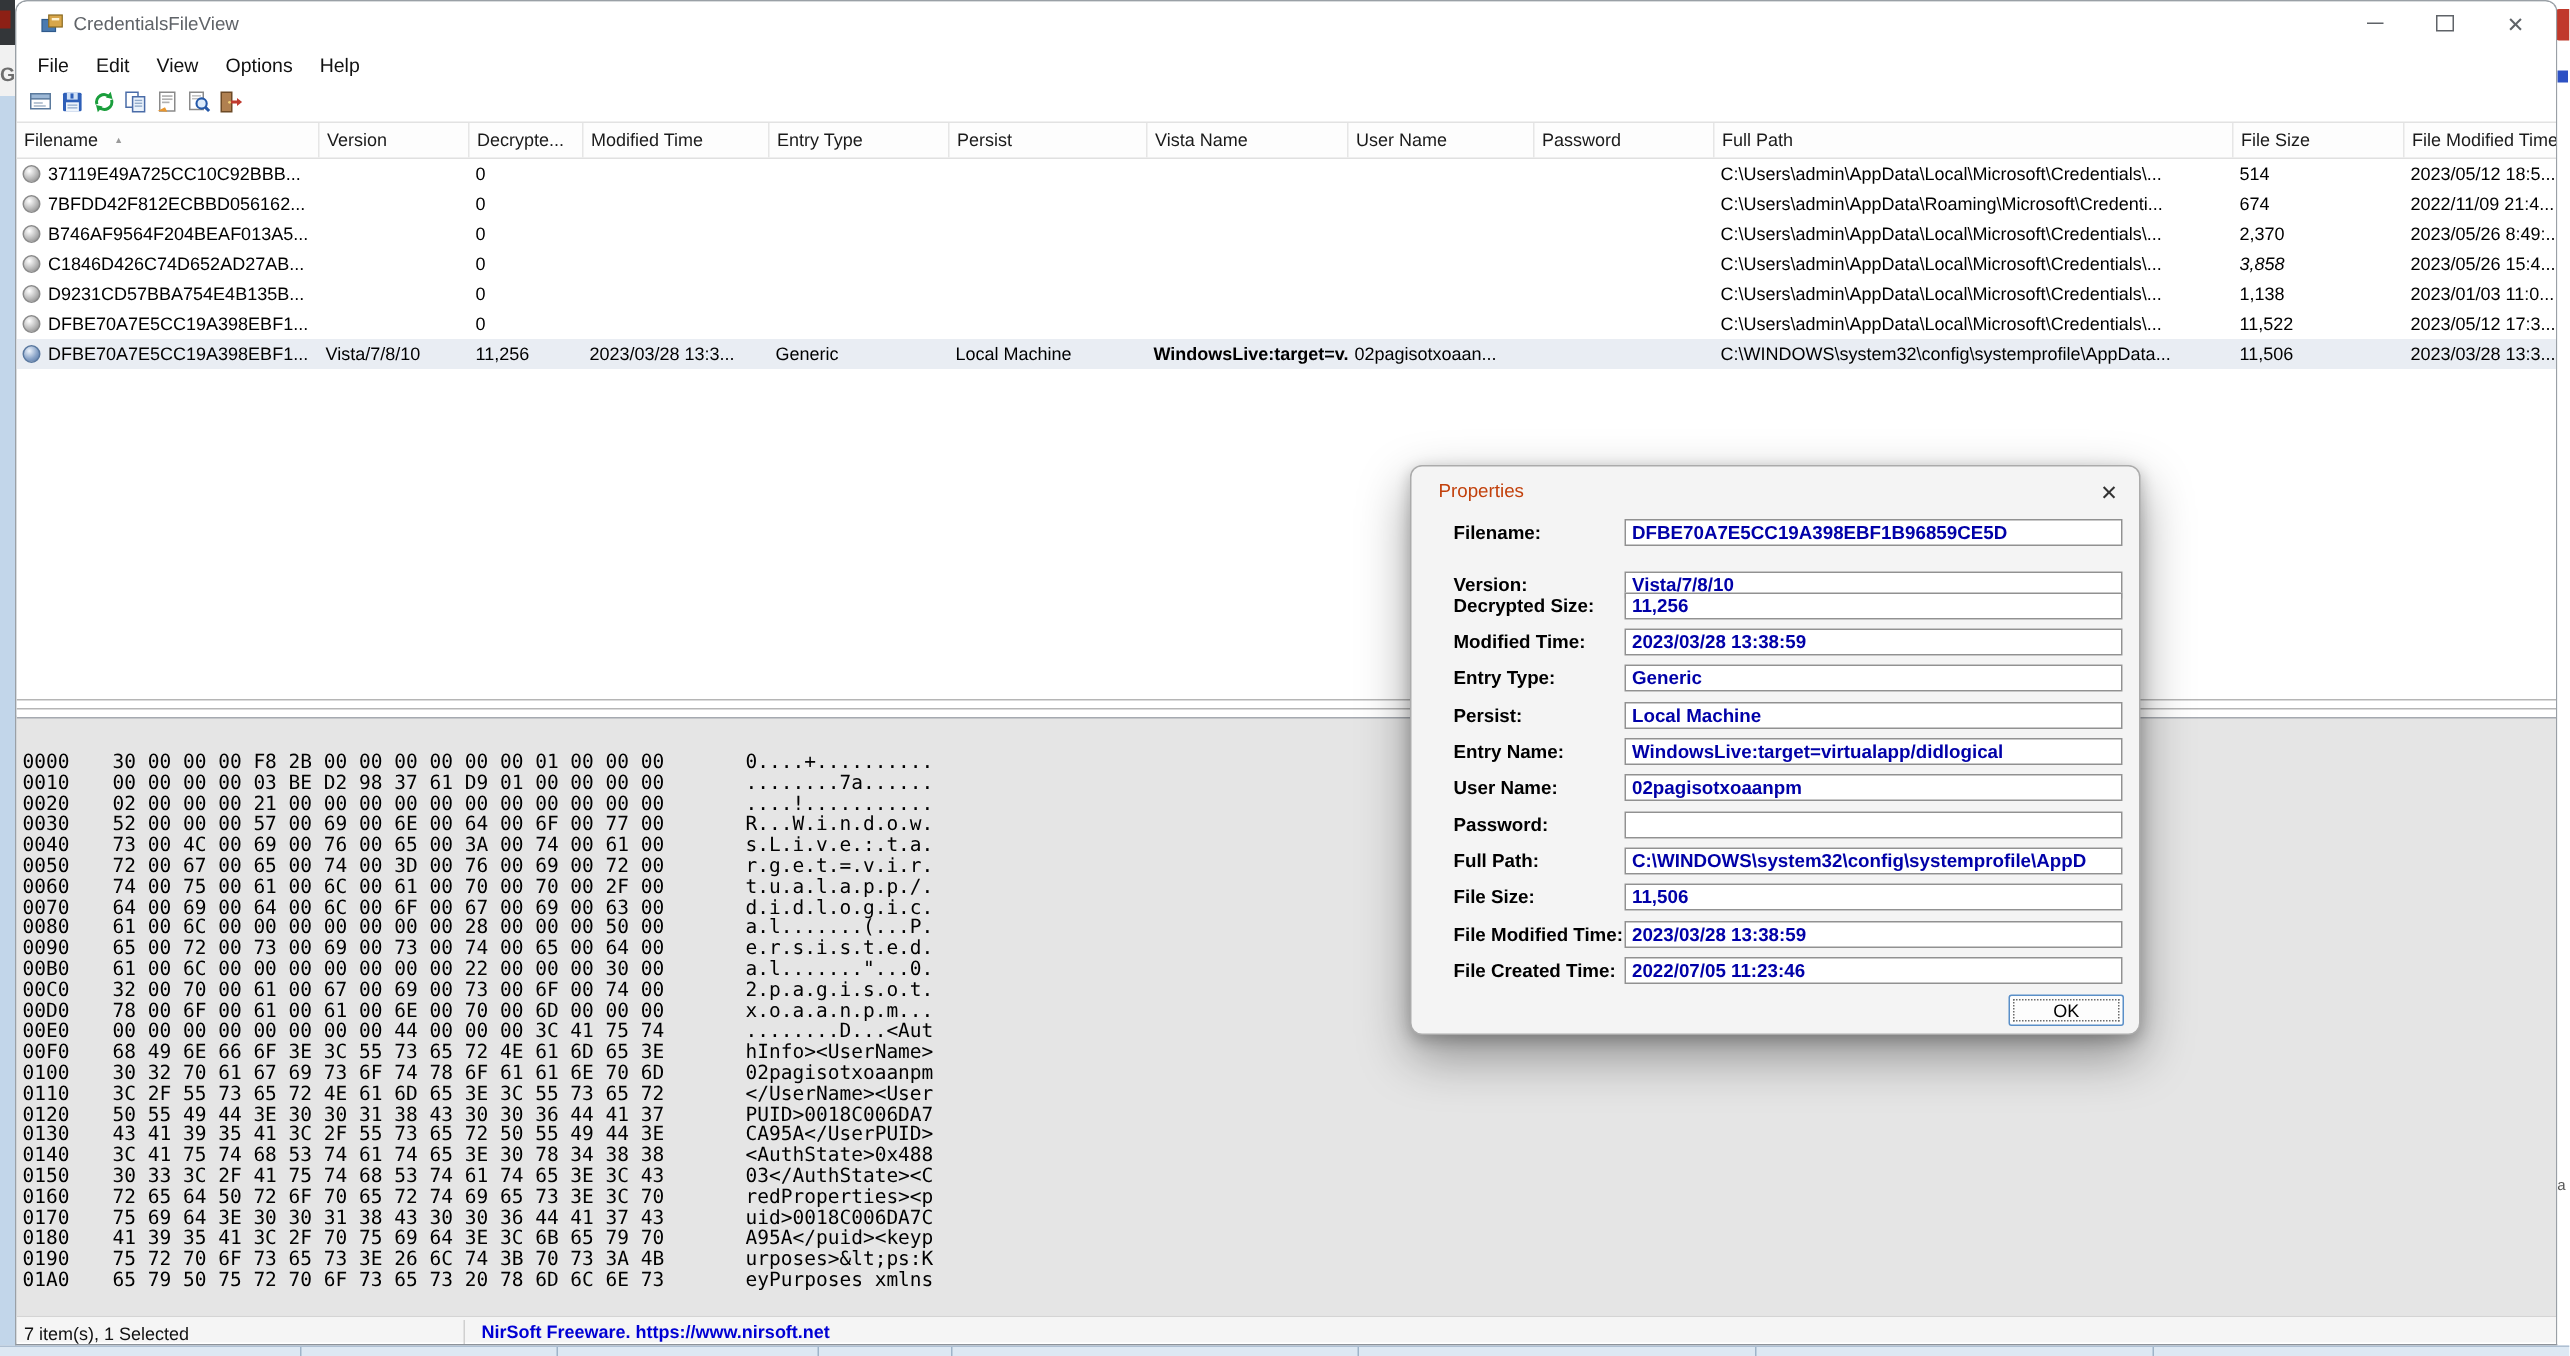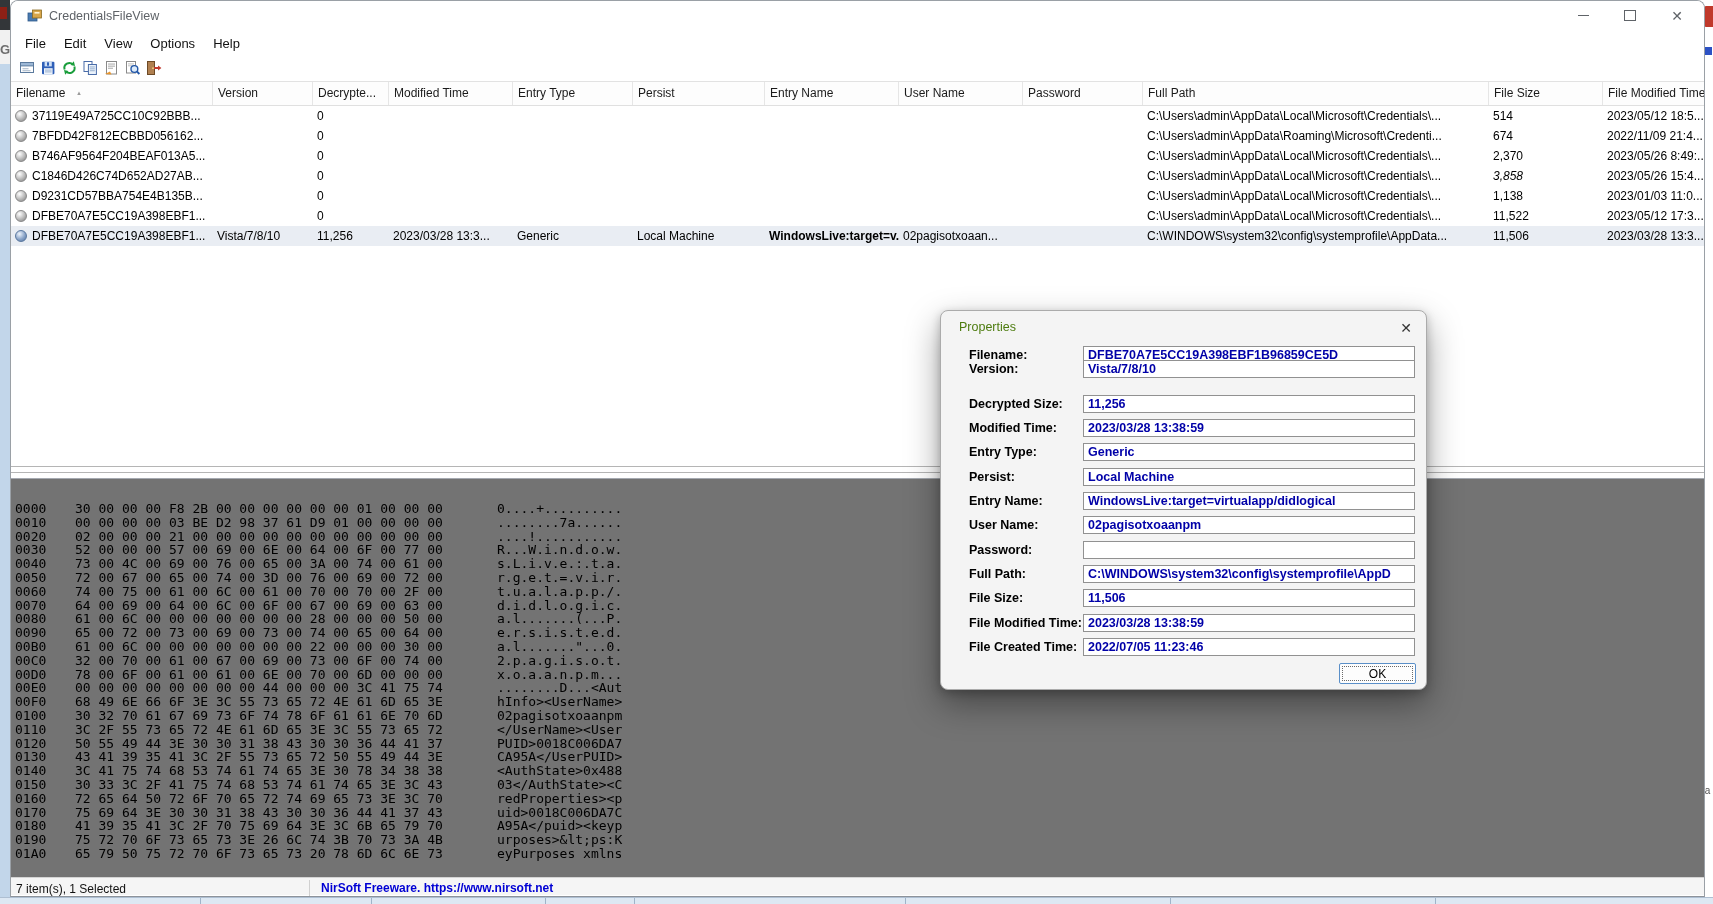--- a/index.html
+++ b/index.html
@@ -47,37 +47,37 @@
   .row-icon{display:inline-block;width:10px;height:10px;border-radius:50%;margin-right:5px;flex:none;
     background:radial-gradient(circle at 35% 30%,#ffffff,#b9b9b9 55%,#7d7d7d);border:1px solid #8a8a8a;}
   .row-icon.blue{background:radial-gradient(circle at 35% 30%,#eef4fc,#8aa4c8 55%,#4f6f9e);border:1px solid #5a789f;}
 
   
   .splitter{left:0;top:462px;width:1695px;height:14px;background:#fff;}
   .splitter i{position:absolute;left:0;width:100%;height:1px;background:#b5b5b5;}
   .splitter i.l1{top:3px;} .splitter i.l2{top:9px;}
 
   
-  .hexpane{position:absolute;left:0;top:477px;width:1695px;height:399px;background:#737373;border-top:1px solid #a5a9b0;box-sizing:border-box;overflow:hidden;}
+  .hexpane{position:absolute;left:0;top:477px;width:1695px;height:399px;background:#e5e5e5;border-top:1px solid #a5a9b0;box-sizing:border-box;overflow:hidden;}
   .hexbody{position:absolute;left:0;top:23px;width:100%;}
   .hexrow{position:relative;height:13.8px;font-family:"DejaVu Sans Mono",monospace;font-size:13px;line-height:13.8px;color:#000;white-space:pre;}
   .hx-off{position:absolute;left:4px;}
   .hx-bytes{position:absolute;left:64px;}
   .hx-ascii{position:absolute;left:486px;}
 
   
   .statusbar{position:absolute;left:0;top:876px;width:100%;height:18px;background:#f5f5f5;border-top:1px solid #d4d4d4;box-sizing:border-box;}
   .sb-left{position:absolute;left:5px;top:4px;font-size:12px;color:#111;}
   .sb-div{position:absolute;left:298px;top:2px;width:1px;height:16px;background:#d0d0d0;}
   .sb-link{position:absolute;left:310px;top:3px;font-size:12px;font-weight:bold;color:#0000d4;}
 
   
   .dialog{left:940px;top:310px;width:487px;height:380px;background:#f4f4f4;border:1px solid #ababab;border-radius:8px;box-sizing:border-box;
     box-shadow:0 14px 34px rgba(0,0,0,.38),0 3px 10px rgba(0,0,0,.22);z-index:50;}
-  .dlg-title{position:absolute;left:18px;top:9px;font-size:12.5px;color:#4d7c0f;}
+  .dlg-title{position:absolute;left:18px;top:9px;font-size:12.5px;color:#c2410c;}
   .dlg-close{position:absolute;left:452px;top:6px;width:26px;height:22px;text-align:center;line-height:22px;font-size:14px;color:#333;}
   .dlg-field{position:absolute;left:0;width:100%;height:20px;}
   .dlg-label{position:absolute;left:28px;top:2px;font-size:12.5px;font-weight:bold;color:#000;white-space:nowrap;}
   .dlg-box{position:absolute;left:142px;top:0;width:332px;height:18px;background:#fff;border:1px solid #919191;box-sizing:border-box;overflow:hidden;}
   .dlg-value{display:block;padding:1px 0 0 4px;font-size:12.5px;font-weight:bold;color:#0000a8;white-space:nowrap;}
   .dlg-ok{position:absolute;left:398px;top:352px;width:77px;height:21px;background:#fdfdfd;border:1px solid #5a8fc8;border-radius:2px;
     font-size:12px;color:#000;outline:1px dotted #6a6a6a;outline-offset:-4px;}
 </style>
 </head>
 <body>
@@ -194,21 +194,21 @@
     </div>
 
   <div class="listview">
     <div class="lv-header" id="lv-header">
         <span class="hcell" style="width: 202px;">Filename<span class="sort-glyph">▴</span></span>
         <span class="hcell" style="width: 100px;">Version</span>
         <span class="hcell" style="width: 76px;">Decrypte...</span>
         <span class="hcell" style="width: 124px;">Modified Time</span>
         <span class="hcell" style="width: 120px;">Entry Type</span>
         <span class="hcell" style="width: 132px;">Persist</span>
-        <span class="hcell" style="width: 134px;">Entry Name</span>
+        <span class="hcell" style="width: 134px;">Vista Name</span>
         <span class="hcell" style="width: 124px;">User Name</span>
         <span class="hcell" style="width: 120px;">Password</span>
         <span class="hcell" style="width: 346px;">Full Path</span>
         <span class="hcell" style="width: 114px;">File Size</span>
         <span class="hcell" style="width: 160px;">File Modified Time</span>
       </div>
     <div id="lv-rows">
         <div class="lv-row">
           <span class="cell c0" style="width: 202px;">
             <span class="row-icon"></span>
@@ -377,21 +377,21 @@
 <div class="abs dialog">
   <span class="dlg-title">Properties</span>
   <span class="dlg-close">✕</span>
   <div id="dlg-fields">
       <div class="dlg-field" style="top: 35px;">
         <span class="dlg-label">Filename:</span>
         <div class="dlg-box">
           <span class="dlg-value">DFBE70A7E5CC19A398EBF1B96859CE5D</span>
         </div>
       </div>
-      <div class="dlg-field" style="top: 49px;">
+      <div class="dlg-field" style="top: 70px;">
         <span class="dlg-label">Version:</span>
         <div class="dlg-box">
           <span class="dlg-value">Vista/7/8/10</span>
         </div>
       </div>
       <div class="dlg-field" style="top: 83.66px;">
         <span class="dlg-label">Decrypted Size:</span>
         <div class="dlg-box">
           <span class="dlg-value">11,256</span>
         </div>

